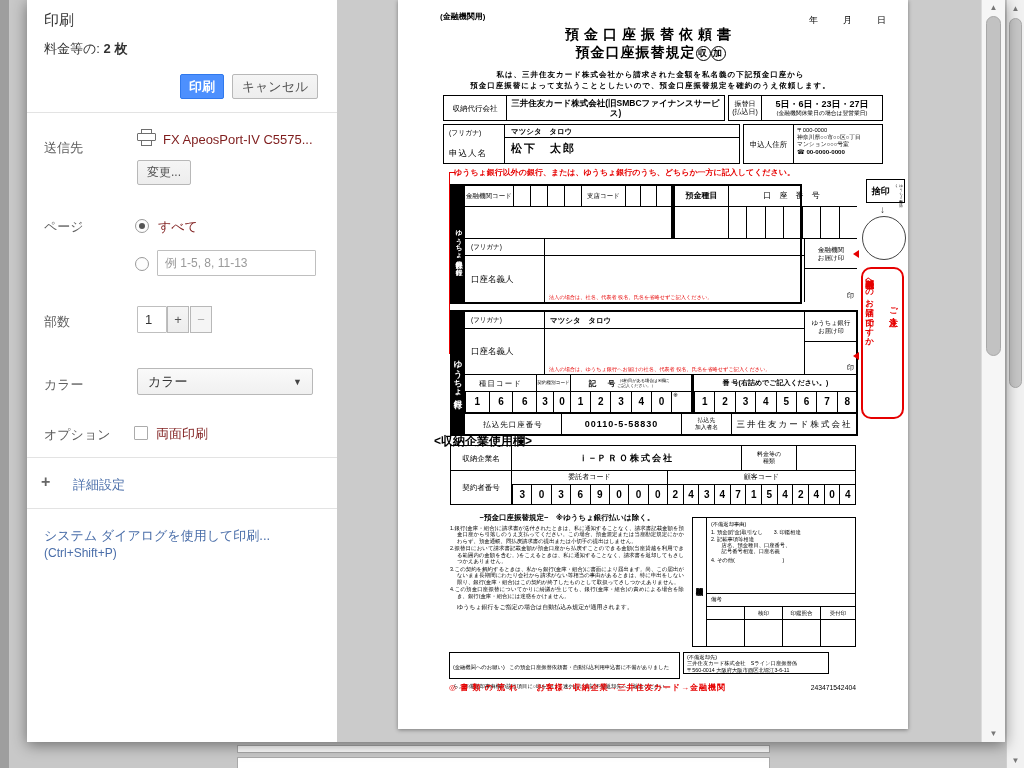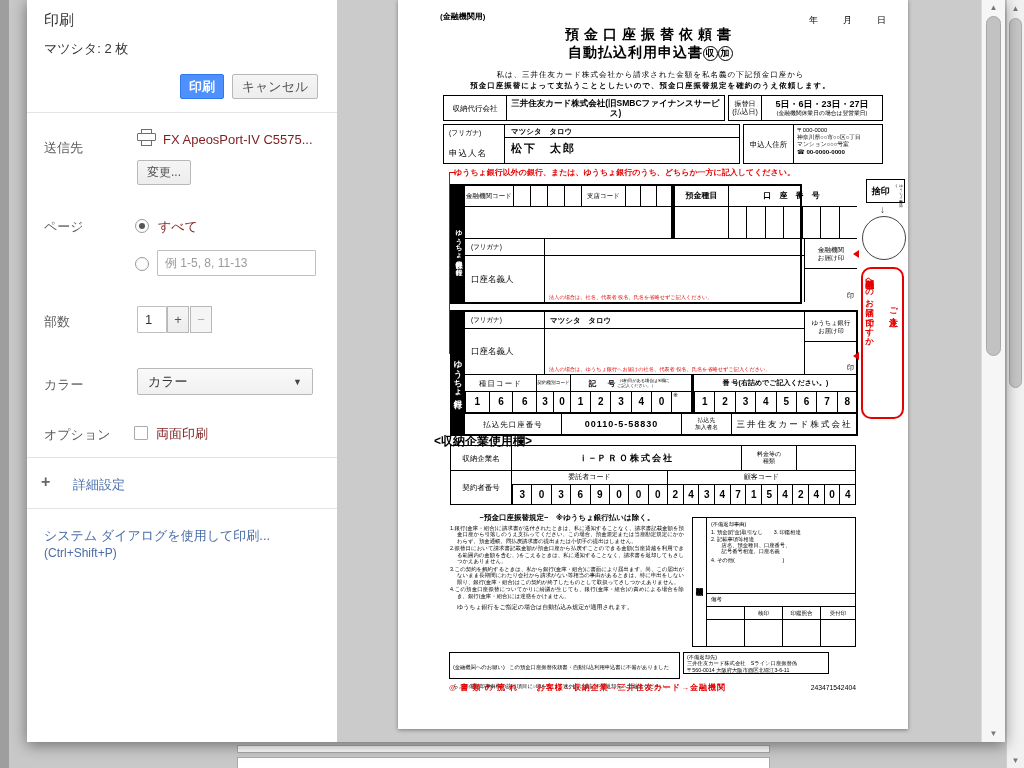--- a/index.html
+++ b/index.html
@@ -72,22 +72,22 @@
   <div class="sb-arrow">▲</div>
   <div class="abs bthumb"></div>
   <div class="abs sb-arrow" style="bottom:0;">▼</div>
 </div>
 
 <div class="abs dialog">
 
   <div class="abs panel">
     <div class="abs" style="left:17px;top:11px;font-size:15px;color:#333;">印刷</div>
     <div class="abs" style="left:17px;top:40px;font-size:13px;color:#333;">
-      <span>マツシタ:</span>
-      <span style="font-weight:normal;">2 枚</span>
+      <span>料金等の:</span>
+      <span style="font-weight:bold;">2 枚</span>
     </div>
     <div class="abs btn-blue" style="left:153px;top:74px;width:44px;height:25px;">印刷</div>
     <div class="abs btn-gray" style="left:205px;top:74px;width:86px;height:25px;">キャンセル</div>
     <div class="abs divider" style="top:112px;"></div>
 
     <div class="abs lbl" style="left:17px;top:139px;">送信先</div>
     <div class="abs printer" style="left:110px;top:129px;">
         <span class="top"></span>
         <span class="body"></span>
         <span class="out"></span>
@@ -125,23 +125,23 @@
     <div class="abs link" style="left:17px;top:546px;font-size:12px;">(Ctrl+Shift+P)</div>
   </div>
 
   <div class="abs preview">
     <div class="abs paper">
 
       <div class="abs" style="left:42px;top:12px;font-size:8px;font-weight:bold;">(金融機関用)</div>
       <div class="abs" style="right:14px;top:15px;font-size:9px;letter-spacing:8px;">年　月　日</div>
       <div class="abs" style="left:45px;top:26px;width:415px;text-align:center;font-size:14px;font-weight:bold;letter-spacing:5px;">預金口座振替依頼書</div>
       <div class="abs" style="left:45px;top:44px;width:415px;text-align:center;font-size:14px;font-weight:bold;letter-spacing:1px;">
-        <span>自動払込利用申込書</span><span style="display:inline-block;width:15px;height:15px;border:1.5px solid #000;border-radius:50%;font-size:9px;line-height:13px;vertical-align:1px;">収</span><span style="display:inline-block;width:15px;height:15px;border:1.5px solid #000;border-radius:50%;font-size:9px;line-height:13px;vertical-align:1px;">加</span>
-      </div>
-      <div class="abs" style="left:45px;top:70px;width:415px;text-align:center;font-size:7.5px;font-weight:normal;letter-spacing:1px;">私は、三井住友カード株式会社から請求された金額を私名義の下記預金口座から</div>
+        <span>預金口座振替規定</span><span style="display:inline-block;width:15px;height:15px;border:1.5px solid #000;border-radius:50%;font-size:9px;line-height:13px;vertical-align:1px;">収</span><span style="display:inline-block;width:15px;height:15px;border:1.5px solid #000;border-radius:50%;font-size:9px;line-height:13px;vertical-align:1px;">加</span>
+      </div>
+      <div class="abs" style="left:45px;top:70px;width:415px;text-align:center;font-size:7.5px;font-weight:bold;letter-spacing:1px;">私は、三井住友カード株式会社から請求された金額を私名義の下記預金口座から</div>
       <div class="abs" style="left:45px;top:81px;width:415px;text-align:center;font-size:7.5px;font-weight:bold;letter-spacing:1px;">預金口座振替によって支払うこととしたいので、預金口座振替規定を確約のうえ依頼します。</div>
 
       <div class="abs bx row" style="left:45px;top:95px;width:282px;height:26px;">
         <div class="ctr" style="width:63px;font-size:7.5px;border-right:1px solid #000;">収納代行会社</div>
         <div class="ctr" style="flex:1;font-size:8.5px;font-weight:bold;">三井住友カード株式会社(旧SMBCファイナンスサービス)</div>
       </div>
       <div class="abs bx row" style="left:330px;top:95px;width:155px;height:26px;">
         <div class="ctr" style="width:33px;font-size:7px;border-right:1px solid #000;flex-direction:column;">
           <span>振替日</span>
           <span>(払込日)</span>
@@ -186,21 +186,21 @@
               <span></span>
             </div>
           <div class="ctr cellL" style="width:44px;font-size:6.5px;">支店コード</div>
           <div class="cells" style="flex:0 0 46px;">
               <span></span>
               <span></span>
               <span></span>
             </div>
           <div class="blk" style="width:4px;"></div>
           <div class="ctr" style="width:53px;font-size:8px;font-weight:bold;">預金種目</div>
-          <div class="ctr cellL" style="flex:1;font-size:8px;font-weight:bold;letter-spacing:3px;">口 座 番 号</div>
+          <div class="ctr cellL" style="flex:1;font-size:8px;font-weight:normal;letter-spacing:3px;">口 座 番 号</div>
         </div>
         <div class="abs row" style="left:13px;top:21px;width:392px;height:32px;border-bottom:1px solid #000;">
           <div style="width:206px;"></div>
           <div class="blk" style="width:4px;"></div>
           <div style="width:53px;"></div>
           <div class="cells" style="flex:1;">
               <span></span>
               <span></span>
               <span></span>
               <span></span>

